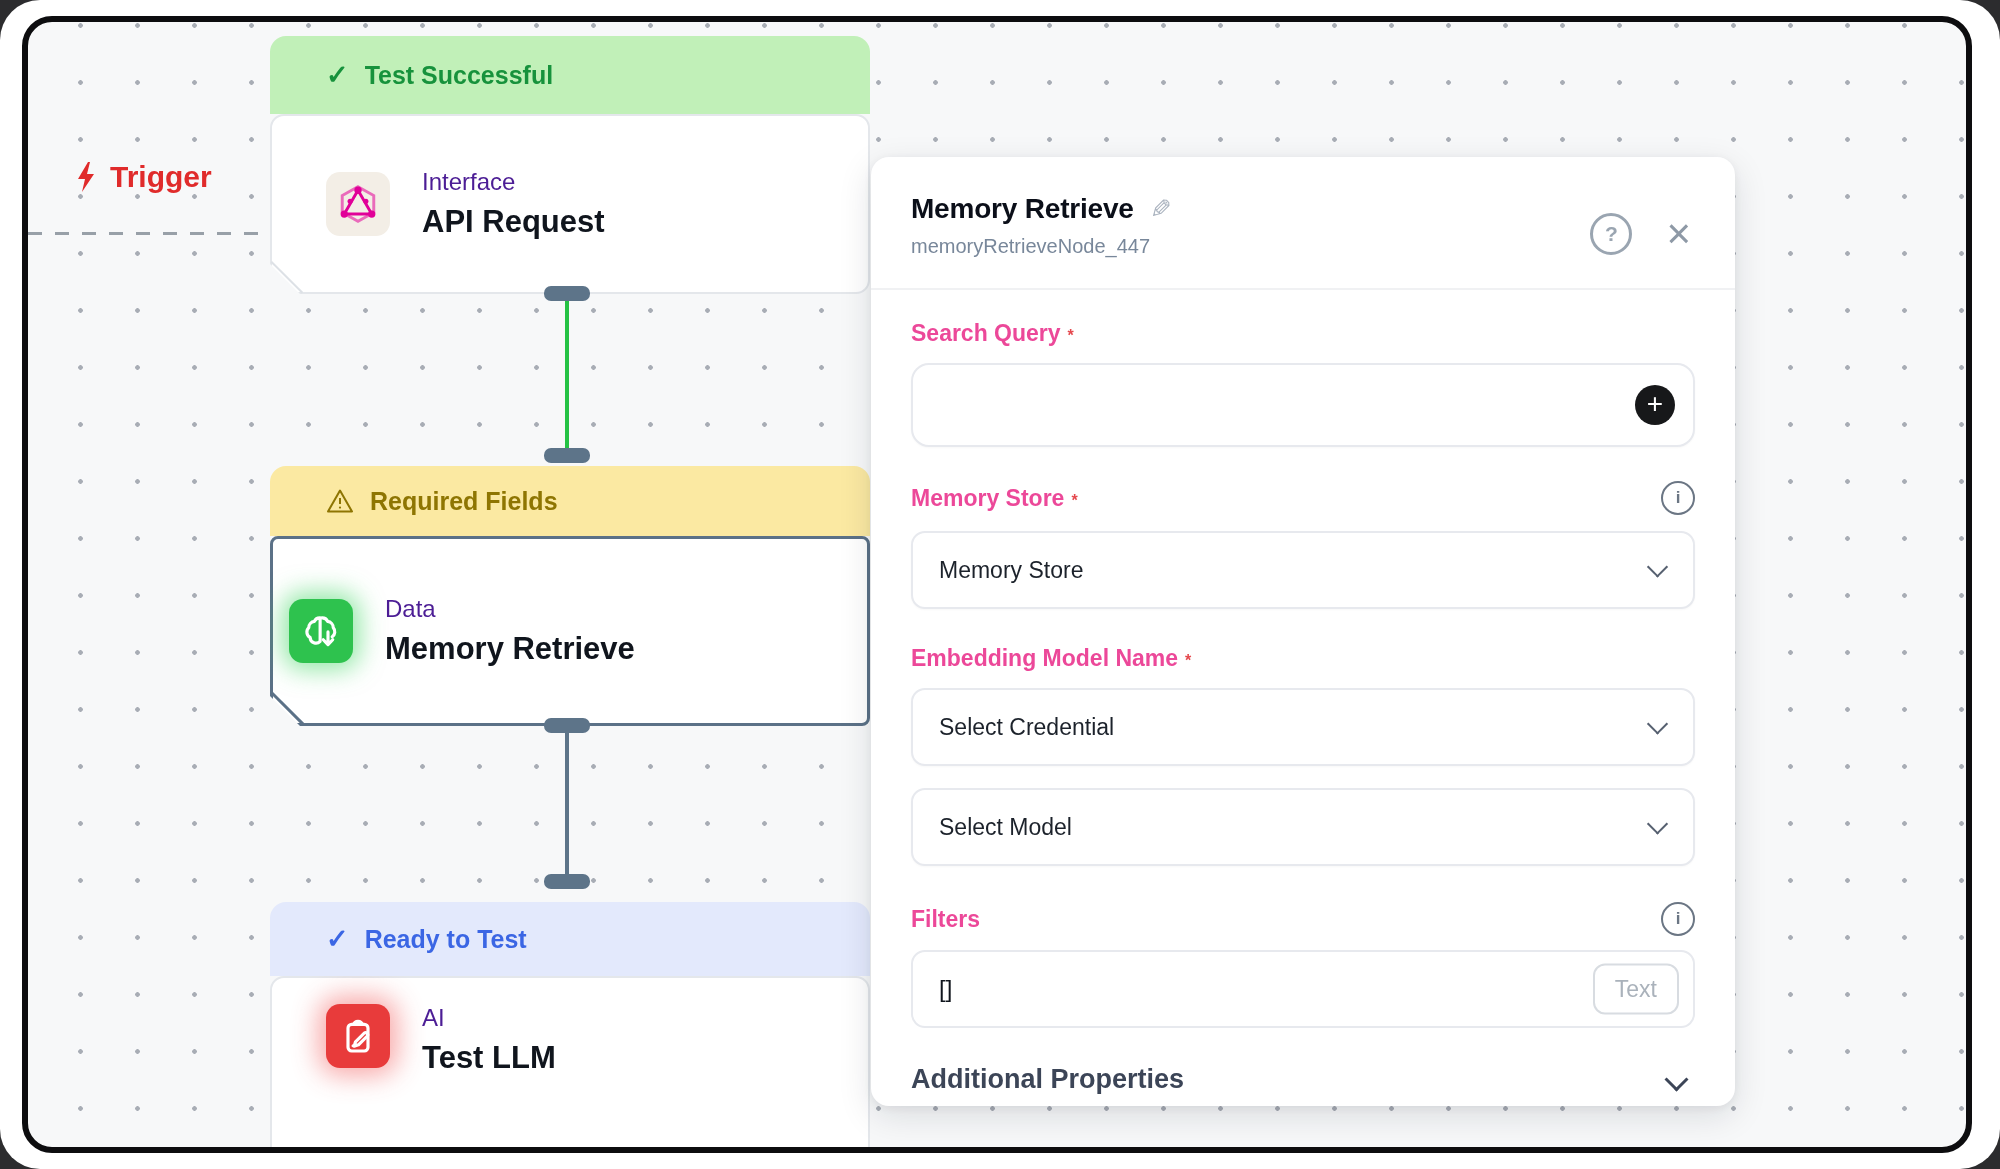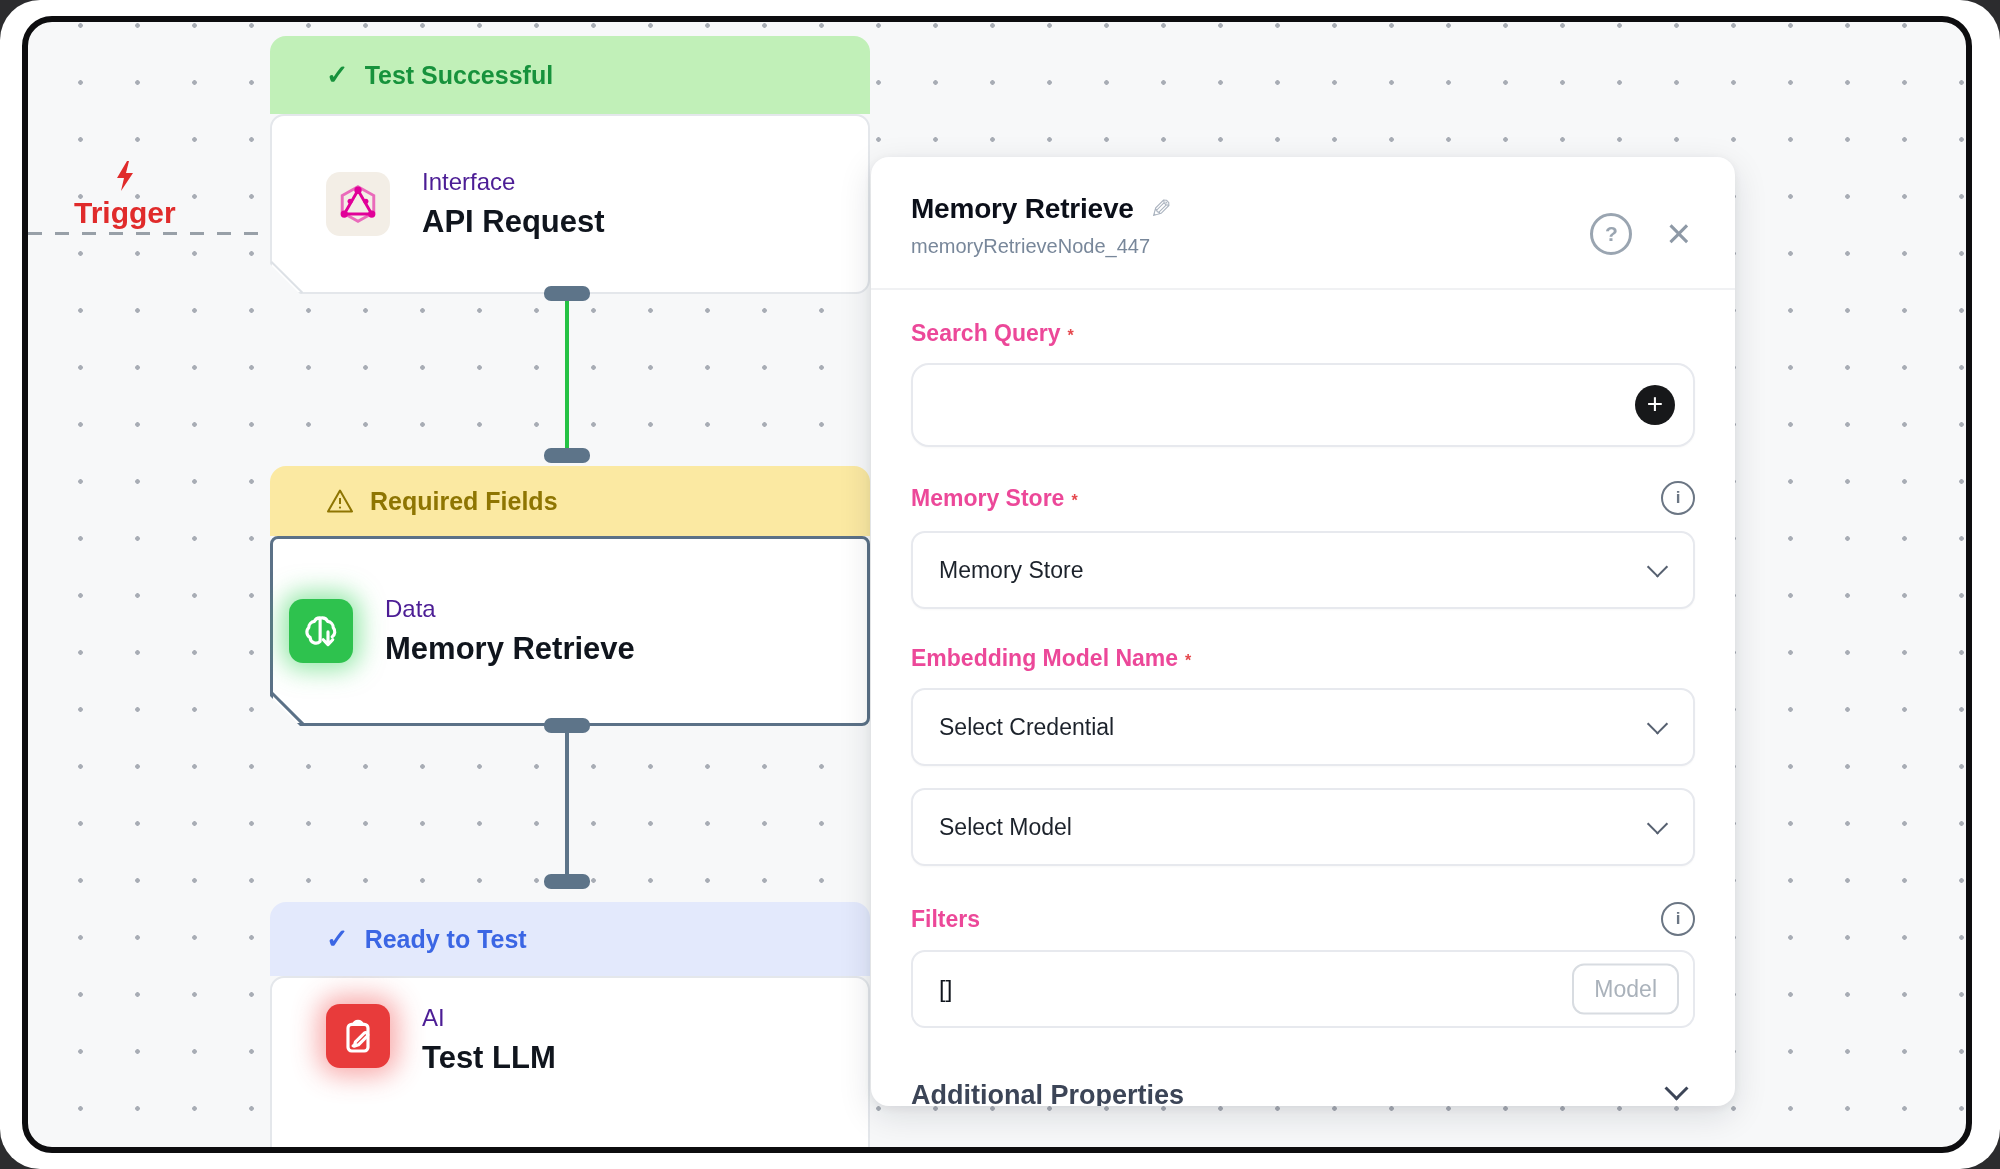--- a/index.html
+++ b/index.html
@@ -4,22 +4,22 @@
 <style>
   html,body{margin:0;padding:0;width:2000px;height:1169px;overflow:hidden;background:#2c2c2e;
     font-family:"Liberation Sans",sans-serif;}
   .page{position:absolute;inset:0;background:#ffffff;border-radius:40px;}
   .frame{position:absolute;left:22px;top:16px;width:1938px;height:1125px;
     border:6px solid #0d0d0f;border-radius:30px;background:#f7f8f9;overflow:hidden;
     background-image:radial-gradient(circle,#a8adb5 2px,transparent 2.6px);
     background-size:57px 57px;background-position:24px 32px;}
 
   
-  .trigger{position:absolute;left:46px;top:138px;display:flex;align-items:center;gap:4px;
-    color:#e02b2b;font-size:30px;font-weight:700;flex-direction:column;}
+  .trigger{position:absolute;left:46px;top:138px;display:flex;align-items:center;gap:12px;
+    color:#e02b2b;font-size:30px;font-weight:700;}
   .dash-line{position:absolute;left:0;top:210px;width:244px;height:3px;
     background:repeating-linear-gradient(90deg,#98a0a8 0 14px,transparent 14px 27px);}
 
   .node{position:absolute;left:242px;width:600px;}
   .banner{height:78px;border-radius:16px 16px 0 0;display:flex;align-items:center;gap:16px;
     padding-left:56px;font-size:25px;font-weight:600;}
   .banner-green{background:#c1f0b8;color:#17923c;}
   .banner-yellow{background:#fbe9a2;color:#8e7502;height:70px;}
   .banner-blue{background:#e3e9fc;color:#3b66e4;height:74px;}
   .card{position:relative;background:#fff;border:2px solid #e4e7eb;border-radius:14px;
@@ -75,21 +75,21 @@
     background:#fff;display:flex;align-items:center;padding:0 64px 0 26px;font-size:23px;color:#1c222b;
     box-shadow:0 1px 2px rgba(16,24,40,.03);}
   .chev{position:absolute;right:28px;top:50%;width:13px;height:13px;border-right:2.5px solid #566070;
     border-bottom:2.5px solid #566070;transform:translateY(-70%) rotate(45deg);}
 
   .filters-field{position:relative;margin-top:14px;height:74px;border:2px solid #e7e9ee;border-radius:14px;
     background:#fff;display:flex;align-items:center;padding:0 120px 0 26px;font-size:24px;color:#10151d;}
   .edit-btn{position:absolute;right:14px;top:50%;transform:translateY(-50%);padding:10px 20px;
     border:2px solid #d8dce1;border-radius:12px;background:#fff;color:#aab2bb;font-size:23px;}
 
-  .addl-row{display:flex;justify-content:space-between;margin-top:52px;gap:40px;}
+  .addl-row{display:flex;align-items:center;justify-content:space-between;margin-top:36px;gap:40px;}
   .addl{font-size:27px;font-weight:700;color:#3c4557;}
   .chev2{width:14px;height:14px;border-right:3px solid #3c4557;border-bottom:3px solid #3c4557;
     transform:rotate(45deg);margin-right:10px;}
 </style>
 </head>
 <body>
 
 <div class="page">
 <div class="frame">
 
@@ -220,21 +220,21 @@
       <span>Select Model</span>
       <span class="chev"></span>
     </div>
 
     <div class="lbl-row" style="margin-top:36px;">
       <span class="lbl">Filters</span>
       <div class="info">i</div>
     </div>
     <div class="filters-field">
       <span>[]</span>
-      <button class="edit-btn">Model</button>
+      <button class="edit-btn">Text</button>
     </div>
 
     <div class="addl-row">
       <span class="addl">Additional Properties</span>
       <span class="chev2"></span>
     </div>
   </div>
 
 </div>
 </div>

